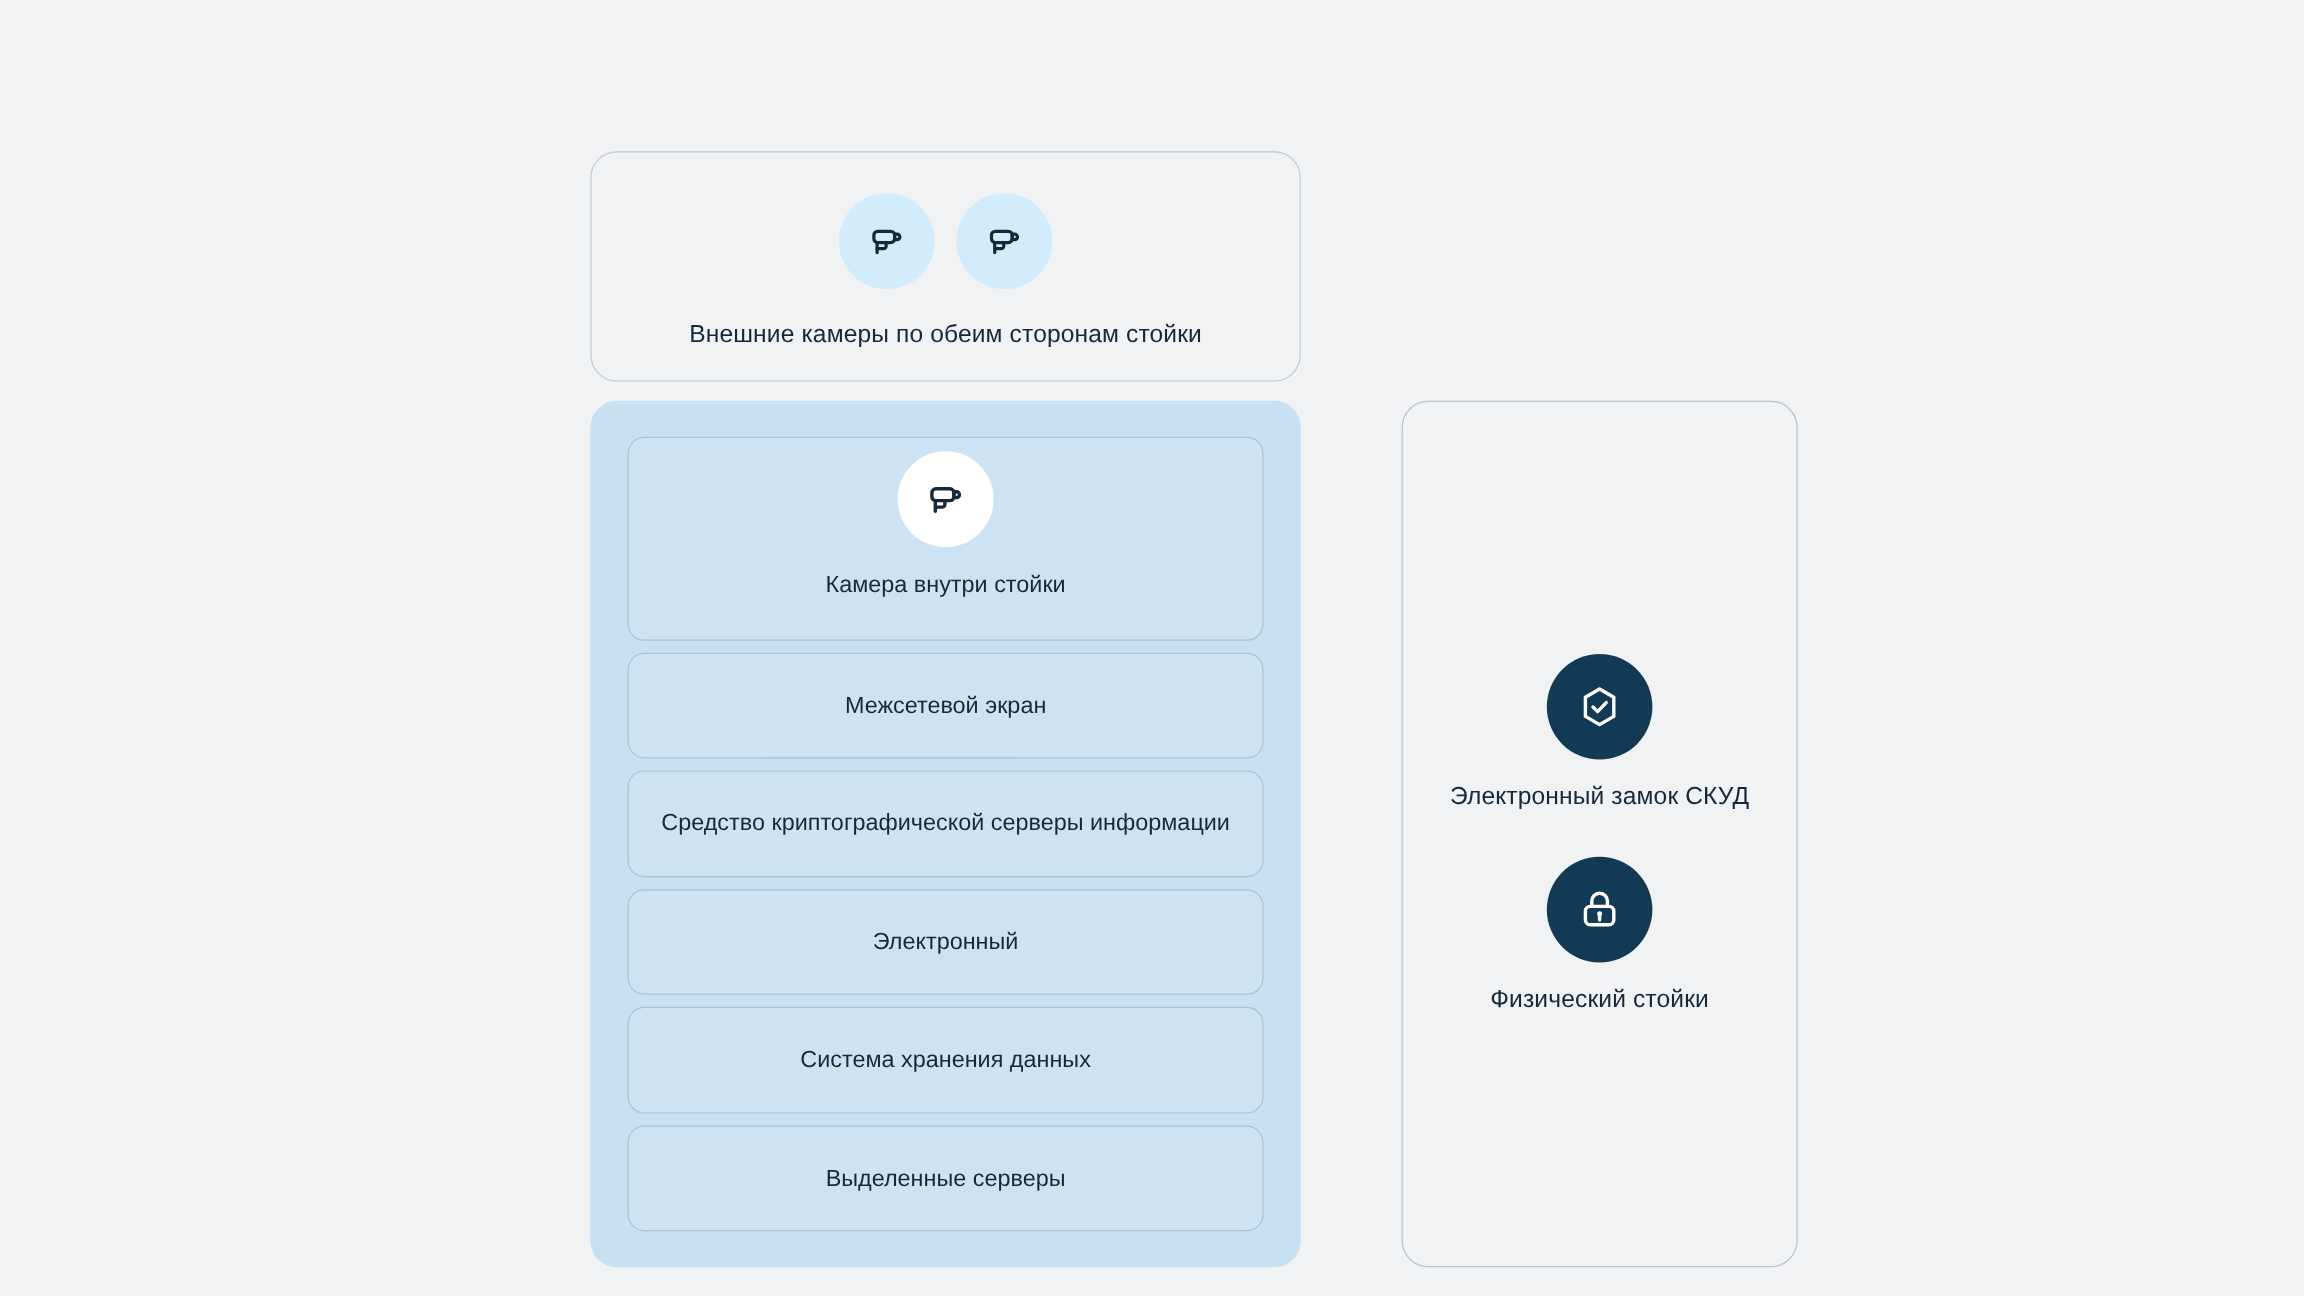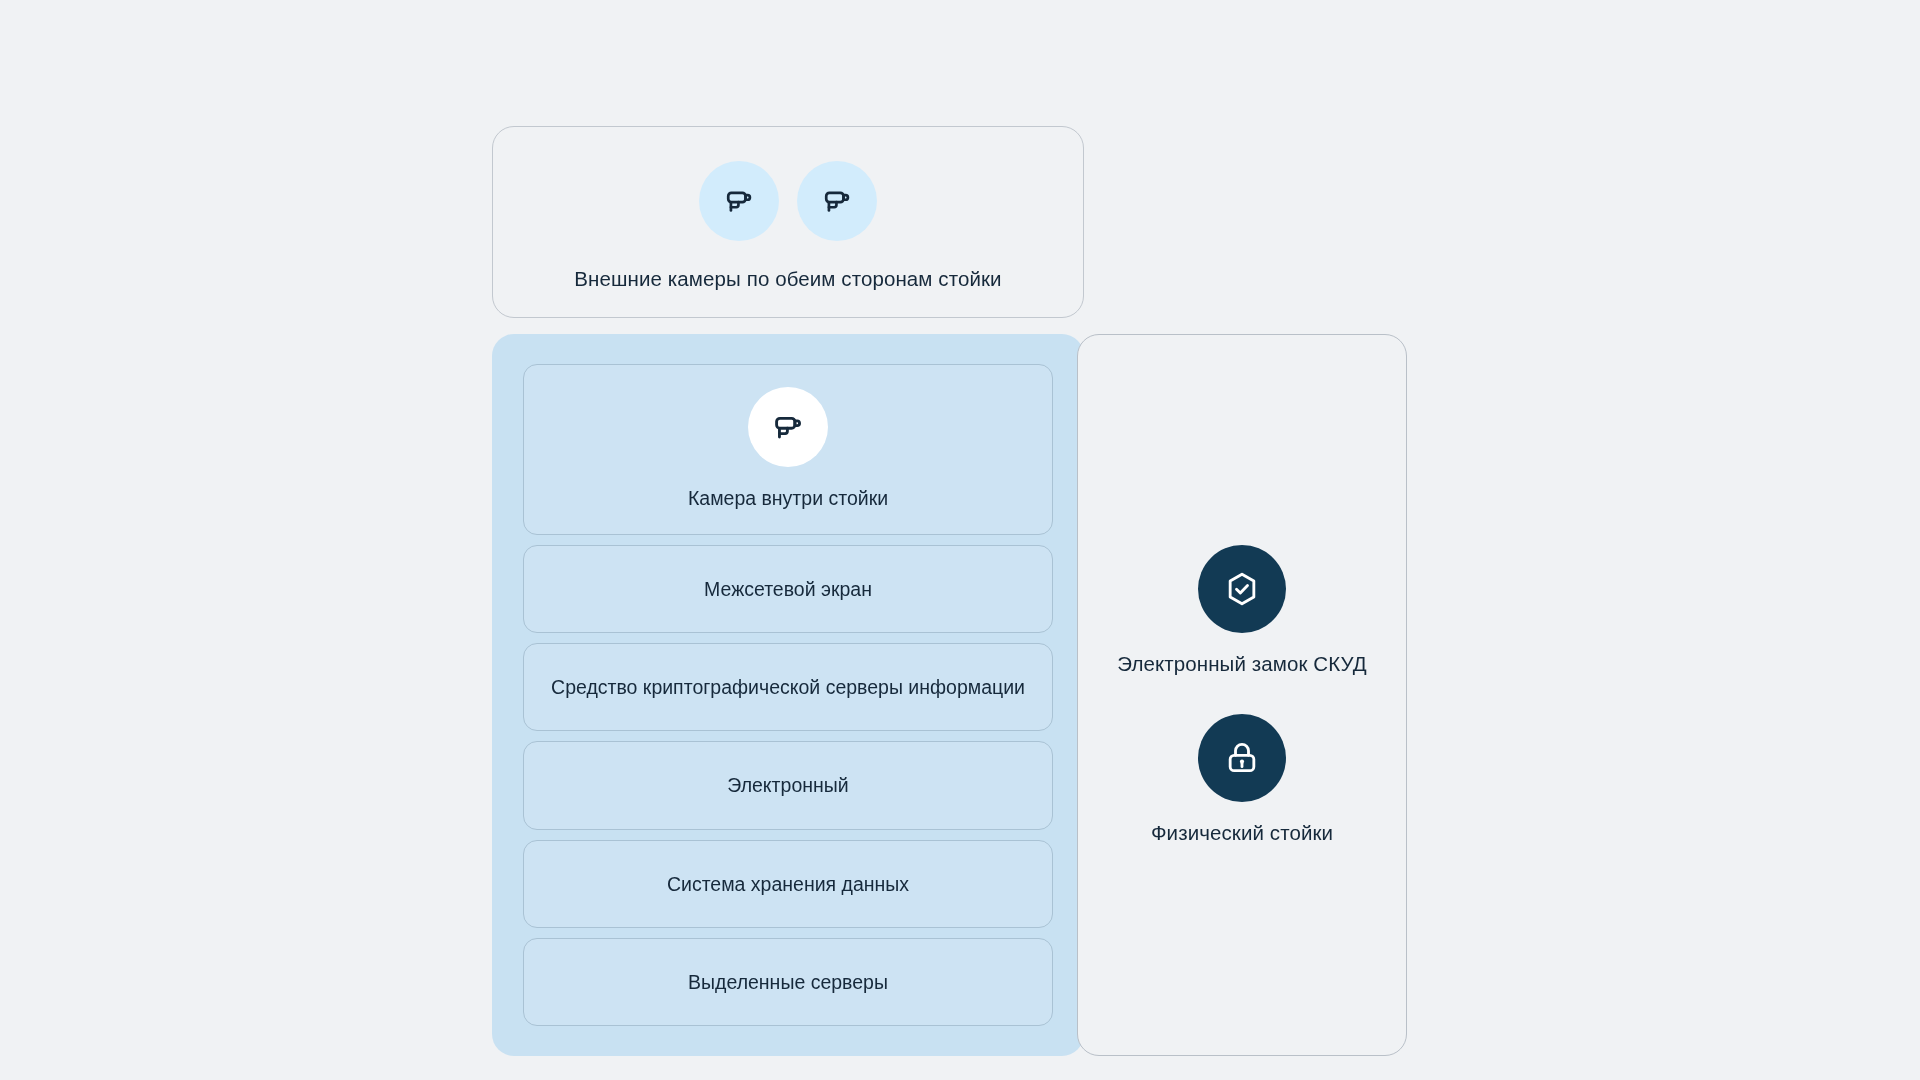--- a/index.html
+++ b/index.html
@@ -93,34 +93,34 @@
     justify-content: center;
     color: #16293b;
     font-size: 19.5px;
     line-height: 1.35;
     text-align: center;
     padding: 0 22px;
   }
   .rack-item.with-icon {
     height: 198px;
     justify-content: flex-start;
-    padding-top: 22px;
+    padding-top: 11px;
     gap: 18px;
   }
   .rack-item.plain {
     height: 104px;
   }
   .rack-item .rack-label {
     display: block;
   }
 
   
   #locks-panel {
     position: absolute;
-    left: 1077px;
+    left: 1168px;
     top: 286px;
     width: 330px;
     height: 722px;
     background: #f0f2f4;
     border: 1.4px solid #b9c0c8;
     border-radius: 22px;
     box-sizing: border-box;
     display: flex;
     flex-direction: column;
     align-items: center;

